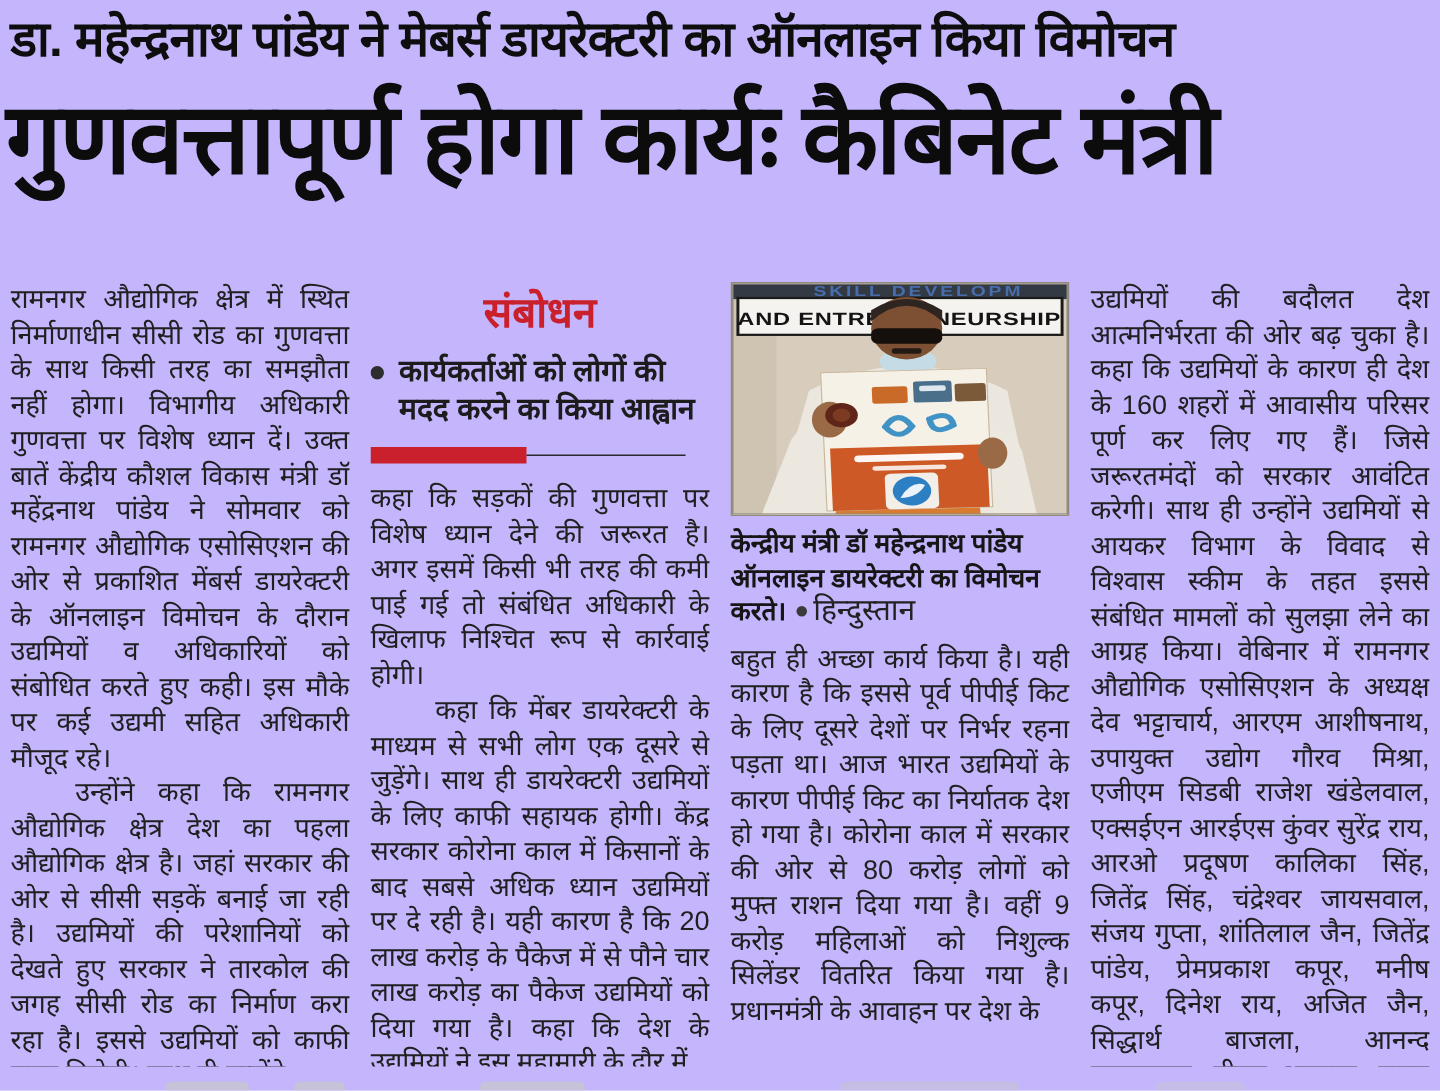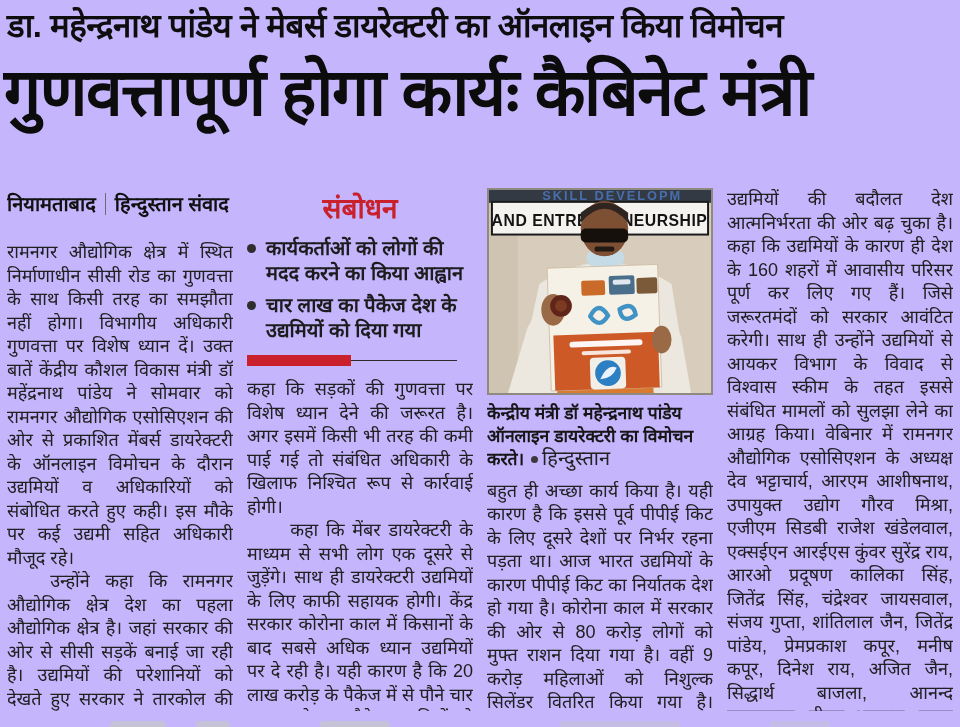--- a/index.html
+++ b/index.html
@@ -66,21 +66,21 @@
   .bullet-item{
     display:flex;gap:10px;
     font-size:20px;line-height:25px;font-weight:700;color:#1c1c1c;
     margin:0 0 7px 0;
   }
   .dot{flex:none;width:9px;height:9px;border-radius:50%;background:#2d2d2d;margin-top:8px;}
   .rule{position:relative;height:11px;margin:12px 0 12px 0;}
   .rule .red{display:block;width:46%;height:11px;background:#c9202c;}
   .rule::after{content:"";position:absolute;left:46%;right:7%;top:5px;border-top:1.5px solid #2a2a2a;}
   .photo{
-    width:100%;height:207px;
+    width:100%;height:156px;
     border:1px solid #8f8a80;
     box-sizing:border-box;
     background:#d8cdbc;
     overflow:hidden;
   }
   .photo svg{display:block;width:100%;height:100%;}
   .caption{
     margin:7px 0 9px 0;
     font-size:17.5px;
     line-height:22.5px;
@@ -103,39 +103,30 @@
 
 <div class="page">
 
   <div class="kicker">डा. महेन्द्रनाथ पांडेय ने मेबर्स डायरेक्टरी का ऑनलाइन किया विमोचन</div>
 
   <h1 class="headline">गुणवत्तापूर्ण होगा कार्यः कैबिनेट मंत्री</h1>
 
   <div class="cols">
 
     <div class="col">
-      <div class="byline">
-        <span>नियामताबाद</span>
-        <span class="byline-sep"></span>
-        <span>हिन्दुस्तान संवाद</span>
-      </div>
       <p class="body">रामनगर औद्योगिक क्षेत्र में स्थित निर्माणाधीन सीसी रोड का गुणवत्ता के साथ किसी तरह का समझौता नहीं होगा। विभागीय अधिकारी गुणवत्ता पर विशेष ध्यान दें। उक्त बातें केंद्रीय कौशल विकास मंत्री डॉ महेंद्रनाथ पांडेय ने सोमवार को रामनगर औद्योगिक एसोसिएशन की ओर से प्रकाशित मेंबर्स डायरेक्टरी के ऑनलाइन विमोचन के दौरान उद्यमियों व अधिकारियों को संबोधित करते हुए कही। इस मौके पर कई उद्यमी सहित अधिकारी मौजूद रहे।</p>
       <p class="body indent">उन्होंने कहा कि रामनगर औद्योगिक क्षेत्र देश का पहला औद्योगिक क्षेत्र है। जहां सरकार की ओर से सीसी सड़कें बनाई जा रही है। उद्यमियों की परेशानियों को देखते हुए सरकार ने तारकोल की जगह सीसी रोड का निर्माण करा रहा है। इससे उद्यमियों को काफी राहत मिलेगी। साथ ही उन्होंने</p>
     </div>
 
     <div class="col">
       <div class="sidebox">
         <div class="sidebox-title">संबोधन</div>
         <div class="bullet-item">
           <span class="dot"></span>
           <span>कार्यकर्ताओं को लोगों की मदद करने का किया आह्वान</span>
-        </div>
-        <div class="bullet-item">
-          <span class="dot"></span>
-          <span>चार लाख का पैकेज देश के उद्यमियों को दिया गया</span>
         </div>
         <div class="rule">
             <span class="red"></span>
           </div>
       </div>
       <p class="body">कहा कि सड़कों की गुणवत्ता पर विशेष ध्यान देने की जरूरत है। अगर इसमें किसी भी तरह की कमी पाई गई तो संबंधित अधिकारी के खिलाफ निश्चित रूप से कार्रवाई होगी।</p>
       <p class="body indent">कहा कि मेंबर डायरेक्टरी के माध्यम से सभी लोग एक दूसरे से जुड़ेंगे। साथ ही डायरेक्टरी उद्यमियों के लिए काफी सहायक होगी। केंद्र सरकार कोरोना काल में किसानों के बाद सबसे अधिक ध्यान उद्यमियों पर दे रही है। यही कारण है कि 20 लाख करोड़ के पैकेज में से पौने चार लाख करोड़ का पैकेज उद्यमियों को दिया गया है। कहा कि देश के उद्यमियों ने इस महामारी के दौर में</p>
     </div>
 
     <div class="col">

